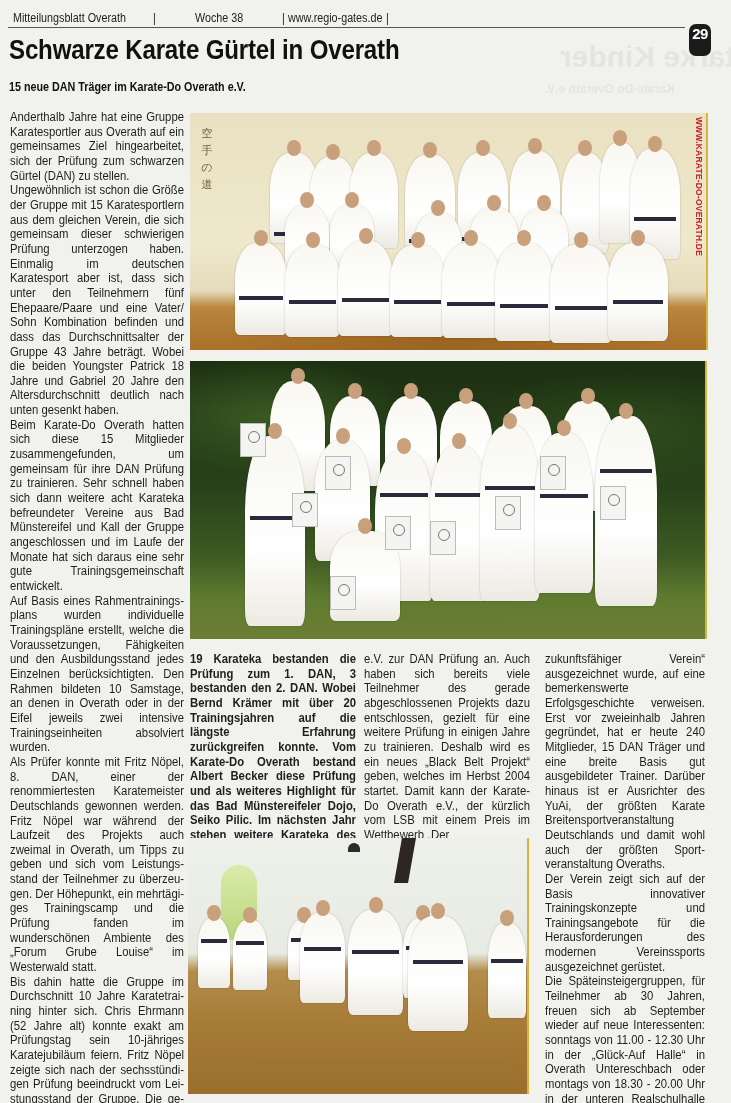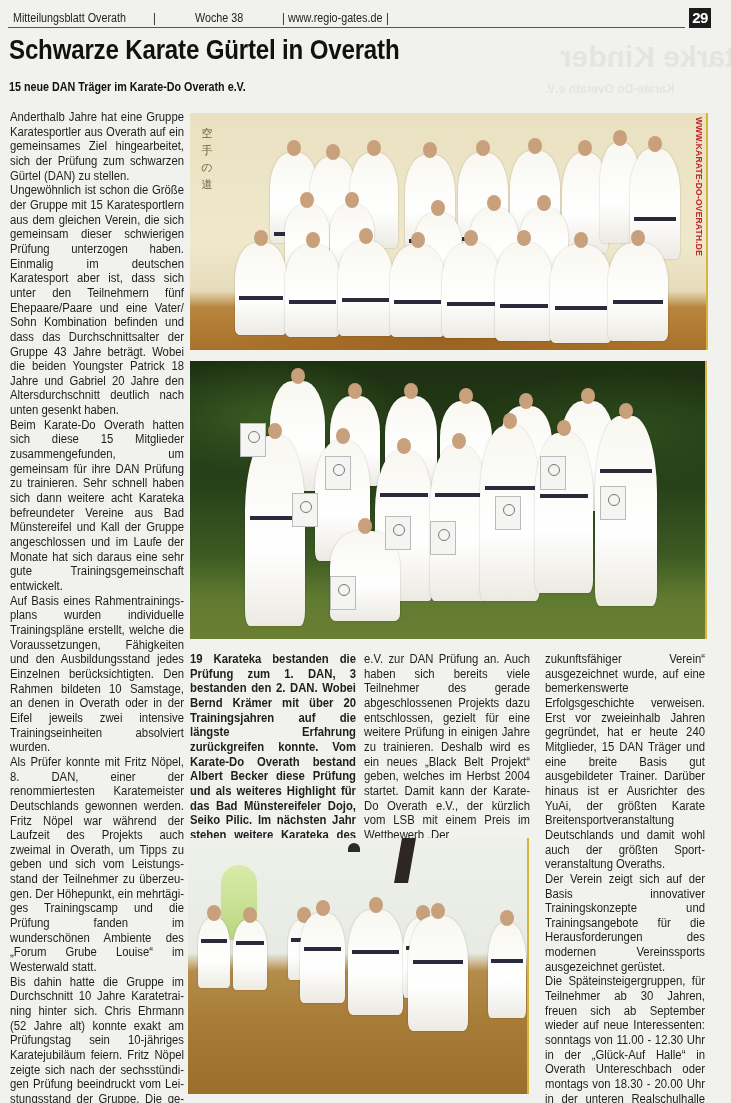--- a/index.html
+++ b/index.html
@@ -27,23 +27,23 @@
     font-size: 12.5px; color: #222;
   }
   .running-header span { position: absolute; top: 3px; white-space: nowrap; transform: scaleX(0.86); transform-origin: left; }
   .rh-pub { left: 5px; }
   .rh-sep1 { left: 145px; }
   .rh-week { left: 187px; }
   .rh-sep2 { left: 274px; }
   .rh-url { left: 280px; }
   .rh-sep3 { left: 378px; }
   .page-number {
-    position: absolute; left: 689px; top: 8px; width: 22px; height: 20px;
+    position: absolute; left: 689px; top: 24px; width: 22px; height: 32px;
     background: #1b1b1b; color: #fff; font-weight: bold; font-size: 15px;
-    text-align: center; line-height: 20px; letter-spacing: -0.5px;
+    text-align: center; line-height: 20px; letter-spacing: -0.5px; border-radius: 7px;
   }
 
   .headline {
     position: absolute; left: 9px; top: 34px;
     font-size: 28px; font-weight: bold; color: #111;
     white-space: nowrap; transform: scaleX(0.86); transform-origin: left;
     letter-spacing: -0.2px;
   }
   .subheadline {
     position: absolute; left: 9px; top: 80px;

